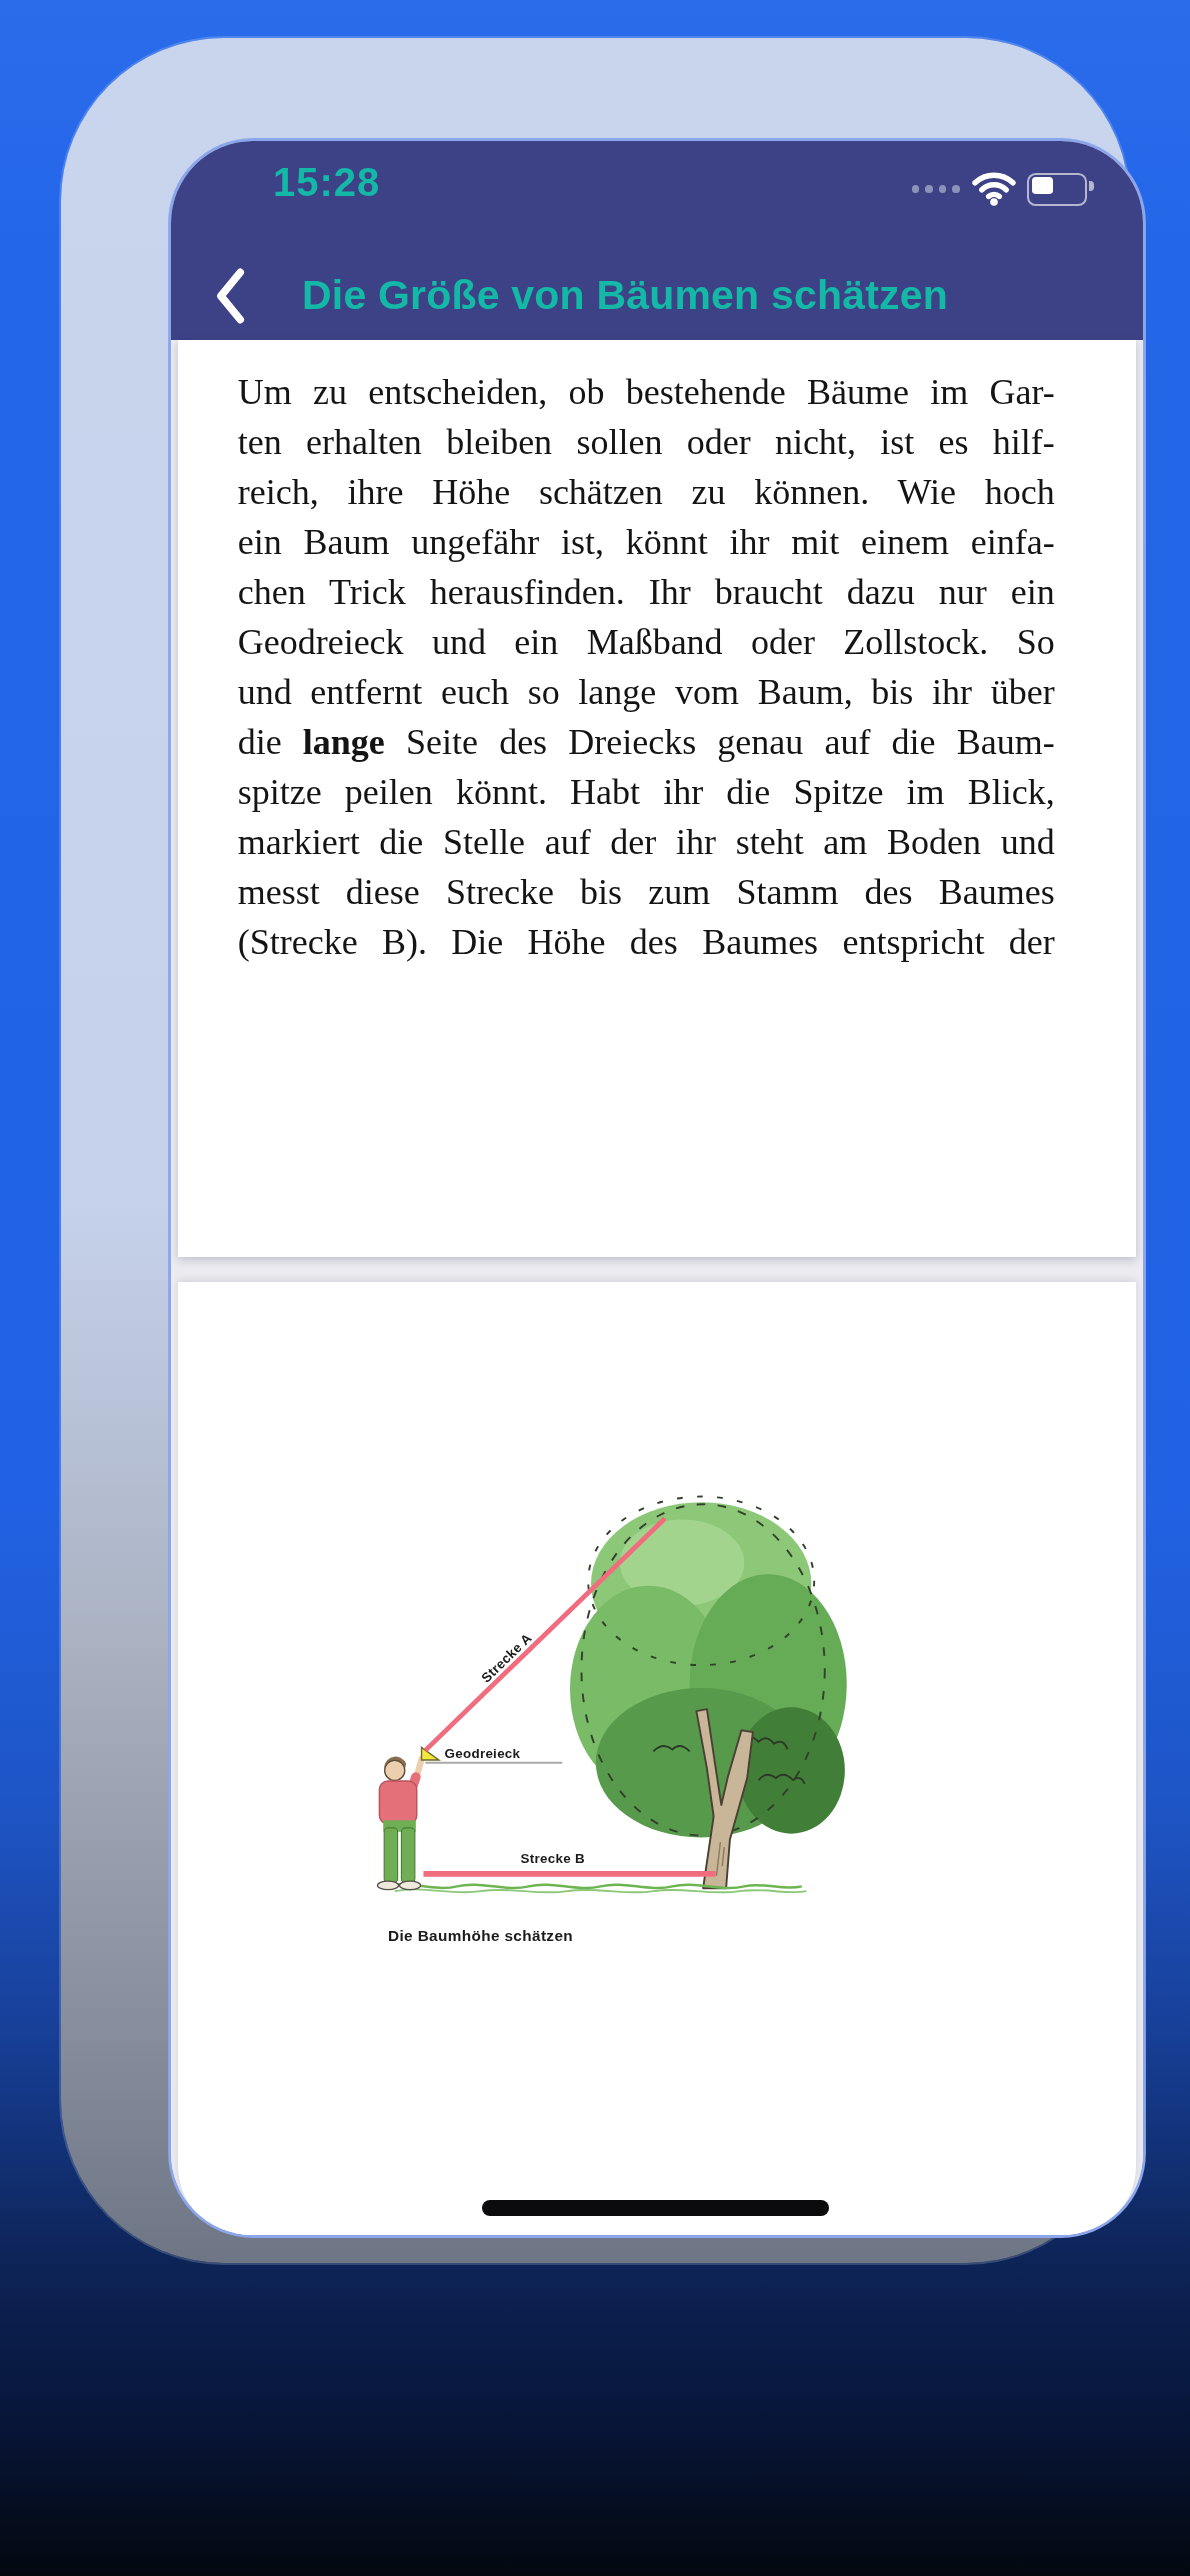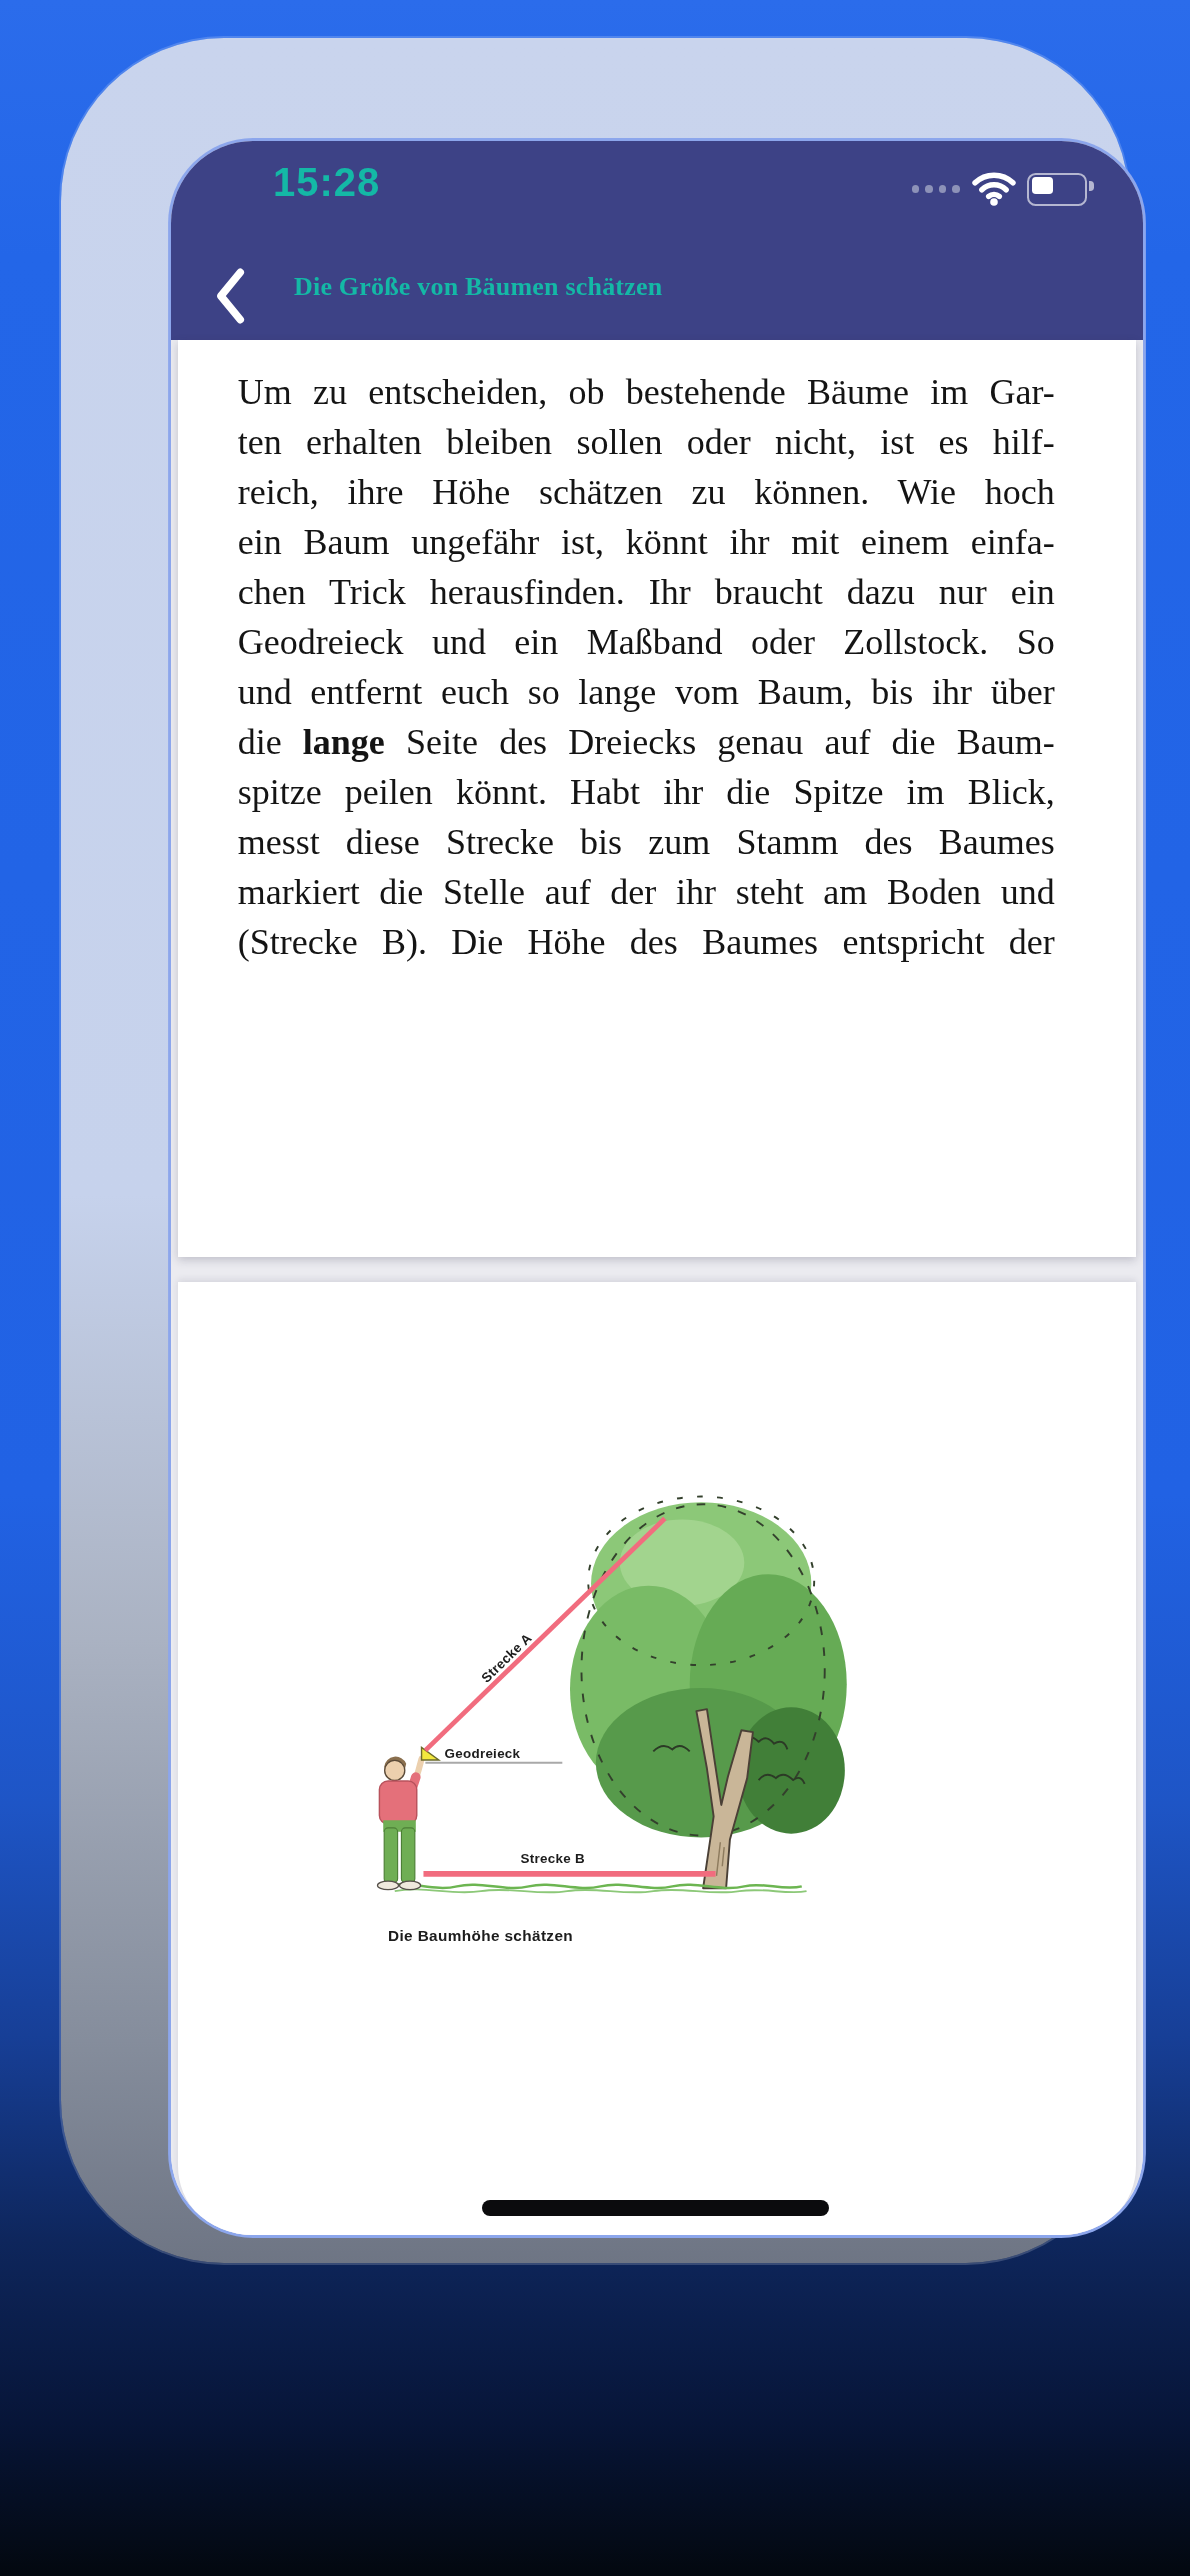--- a/index.html
+++ b/index.html
@@ -16,21 +16,21 @@
   .header{position:absolute;left:0;top:0;width:100%;height:199px;background:#3d4286;color:#14b8a6;}
   .time{position:absolute;left:102px;top:19px;font-size:40px;font-weight:700;letter-spacing:1px;}
   .status-icons{position:absolute;right:56px;top:27px;display:flex;align-items:center;gap:9.6px;height:42px;}
   .sig-dots{display:flex;gap:5.8px;align-items:center;margin-right:1.9px;}
   .sig-dots i{width:7.7px;height:7.7px;border-radius:50%;background:#8d92b8;display:block;}
   .battery{position:relative;width:56px;height:29px;border:2.9px solid rgba(255,255,255,0.62);border-radius:8.6px;}
   .battery .fill{position:absolute;left:2.9px;top:2.9px;width:21px;height:17px;border-radius:3.8px;background:#fff;}
   .battery:after{content:"";position:absolute;right:-8.6px;top:6.7px;width:4.8px;height:9.6px;border-radius:0 3.8px 3.8px 0;background:rgba(255,255,255,0.62);}
   .navrow{position:absolute;left:0;top:121px;width:100%;height:71px;}
   .backbtn{position:absolute;left:42px;top:5.8px;width:33px;height:56px;cursor:pointer;}
-  .navtitle{position:absolute;left:123px;top:9.6px;font-size:26px;font-weight:700;letter-spacing:0.2px;white-space:nowrap;font-family:Liberation Serif, serif;}
+  .navtitle{position:absolute;left:131px;top:9.6px;font-size:41px;font-weight:700;letter-spacing:0.2px;white-space:nowrap;}
   
   .content{position:absolute;left:0;top:199px;width:100%;height:1895px;background:#ebebf0;}
   .page{position:absolute;left:6.7px;width:958px;background:#fff;box-shadow:0 2.9px 8.6px rgba(40,40,70,0.22);}
   #page1{top:0;height:917px;}
   #page2{top:942px;height:953px;border-radius:0 0 69px 69px;box-shadow:0 -1.9px 7.7px rgba(40,40,70,0.12);}
   .textblock{padding:27px 81px 0 60px;font-family:"Liberation Serif",serif;color:#141414;}
   .pline{font-size:36px;line-height:50px;text-align:justify;text-align-last:justify;white-space:normal;}
   .pline.last{text-align-last:left;}
   .pline .b{font-weight:700;}
   
@@ -86,22 +86,22 @@
           <div class="textblock">
               <div class="pline"><span>Um zu entscheiden, ob bestehende Bäume im Gar-</span></div>
               <div class="pline"><span>ten erhalten bleiben sollen oder nicht, ist es hilf-</span></div>
               <div class="pline"><span>reich, ihre Höhe schätzen zu können. Wie hoch</span></div>
               <div class="pline"><span>ein Baum ungefähr ist, könnt ihr mit einem einfa-</span></div>
               <div class="pline"><span>chen Trick herausfinden. Ihr braucht dazu nur ein</span></div>
               <div class="pline"><span>Geodreieck und ein Maßband oder Zollstock. So</span></div>
               <div class="pline"><span>und entfernt euch so lange vom Baum, bis ihr über</span></div>
               <div class="pline"><span>die </span><span class="b">lange</span><span> Seite des Dreiecks genau auf die Baum-</span></div>
               <div class="pline"><span>spitze peilen könnt. Habt ihr die Spitze im Blick,</span></div>
+              <div class="pline"><span>markiert die Stelle auf der ihr steht am Boden und</span></div>
               <div class="pline"><span>messt diese Strecke bis zum Stamm des Baumes</span></div>
-              <div class="pline"><span>markiert die Stelle auf der ihr steht am Boden und</span></div>
               <div class="pline"><span>(Strecke B). Die Höhe des Baumes entspricht der</span></div>
             </div>
         </div>
 
         <div class="page" id="page2">
           <svg class="illu" viewBox="0 0 520 520">
 
             <g>
               <ellipse cx="350" cy="125" rx="115" ry="85" fill="#8cc878"></ellipse>
               <ellipse cx="330" cy="103" rx="65" ry="45" fill="#a2d48e"></ellipse>

